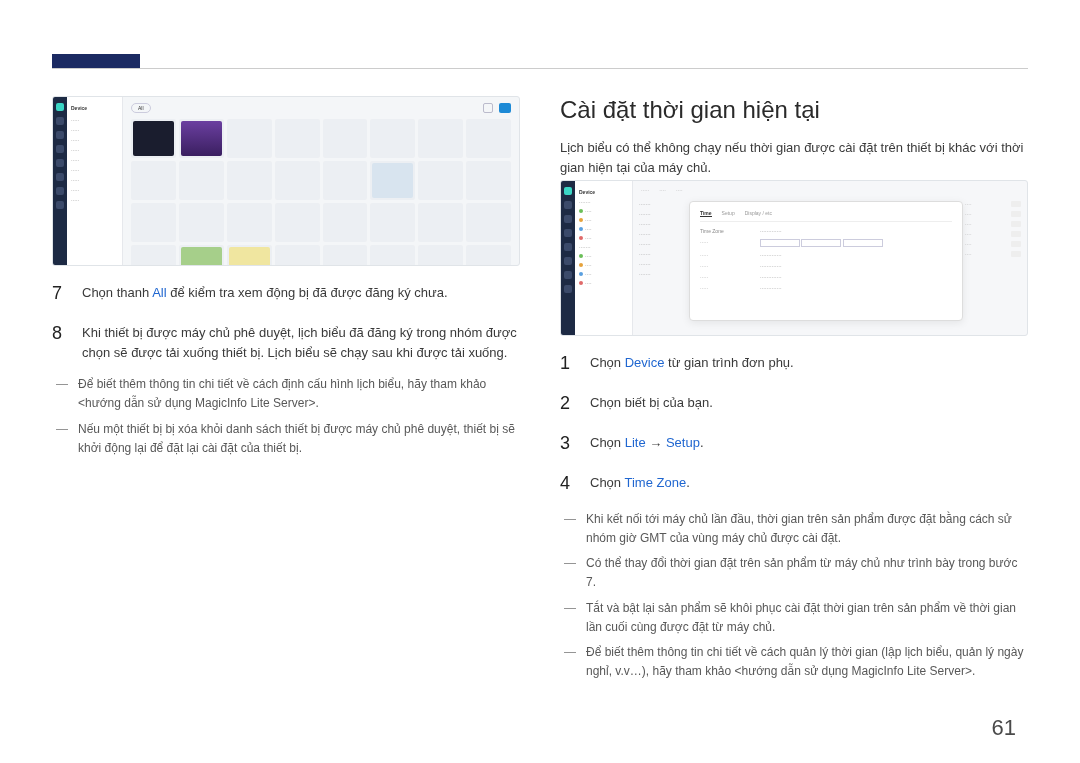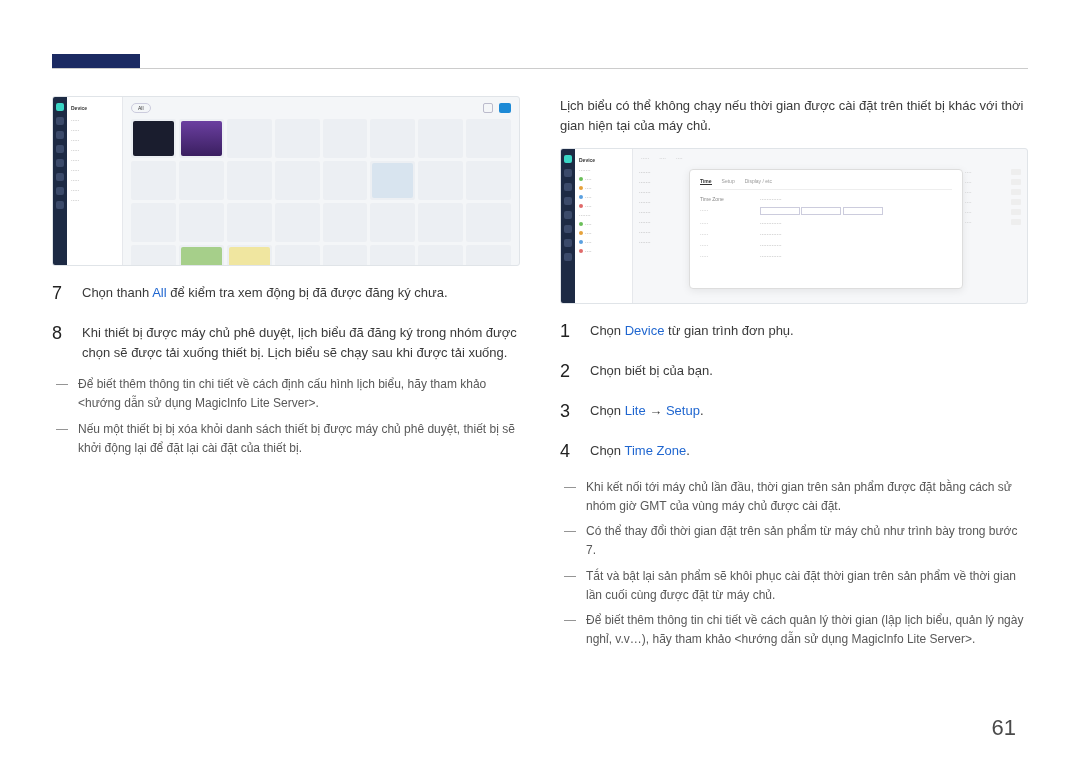--- a/index.html
+++ b/index.html
@@ -144,21 +144,21 @@
   .ss2-rlist .bx { width:10px; height:6px; background:#eee; border-radius:1px; }
 
   .step { display:flex; gap:16px; margin-bottom:12px; font-size:13px; color:#3a3a3a; line-height:1.55; }
   .step .num { font-size:18px; font-weight:500; color:#222; width:14px; flex-shrink:0; }
   .step .txt { flex:1; padding-top:3px; }
   .ui { color:#1f66d0; }
   .notes { margin-top:10px; }
   .note { display:flex; gap:10px; font-size:12px; color:#585858; line-height:1.6; margin-bottom:6px; }
   .dash { color:#888; flex-shrink:0; padding-left:4px; }
   .rtitle { font-size:24px; color:#2a2a2a; font-weight:400; margin-bottom:14px; }
-  .intro { font-size:13px; color:#3a3a3a; line-height:1.55; margin-bottom:12px; }
+  .intro { font-size:13px; color:#3a3a3a; line-height:1.55; margin-bottom:2px; }
   .pagenum { position:absolute; right:64px; bottom:22px; font-size:22px; color:#4a4a4a; }
 </style>
 </head>
 <body>
 
 <div class="tab-mark"></div>
 <div class="hrule"></div>
 
 <div class="columns">
 
@@ -250,20 +250,21 @@
           <span>Để biết thêm thông tin chi tiết về cách định cấu hình lịch biểu, hãy tham khảo &lt;hướng dẫn sử dụng MagicInfo Lite Server&gt;.</span>
         </div>
       <div class="note">
           <span class="dash">―</span>
           <span>Nếu một thiết bị bị xóa khỏi danh sách thiết bị được máy chủ phê duyệt, thiết bị sẽ khởi động lại để đặt lại cài đặt của thiết bị.</span>
         </div>
     </div>
   </div>
 
   <div class="col">
+    <div class="rtitle">Cài đặt thời gian hiện tại</div>
     <div class="intro">Lịch biểu có thể không chạy nếu thời gian được cài đặt trên thiết bị khác với thời gian hiện tại của máy chủ.</div>
 
     <div class="screenshot2">
       <div class="ss-navrail">
         <span></span>
           <span></span>
           <span></span>
           <span></span>
           <span></span>
           <span></span>

